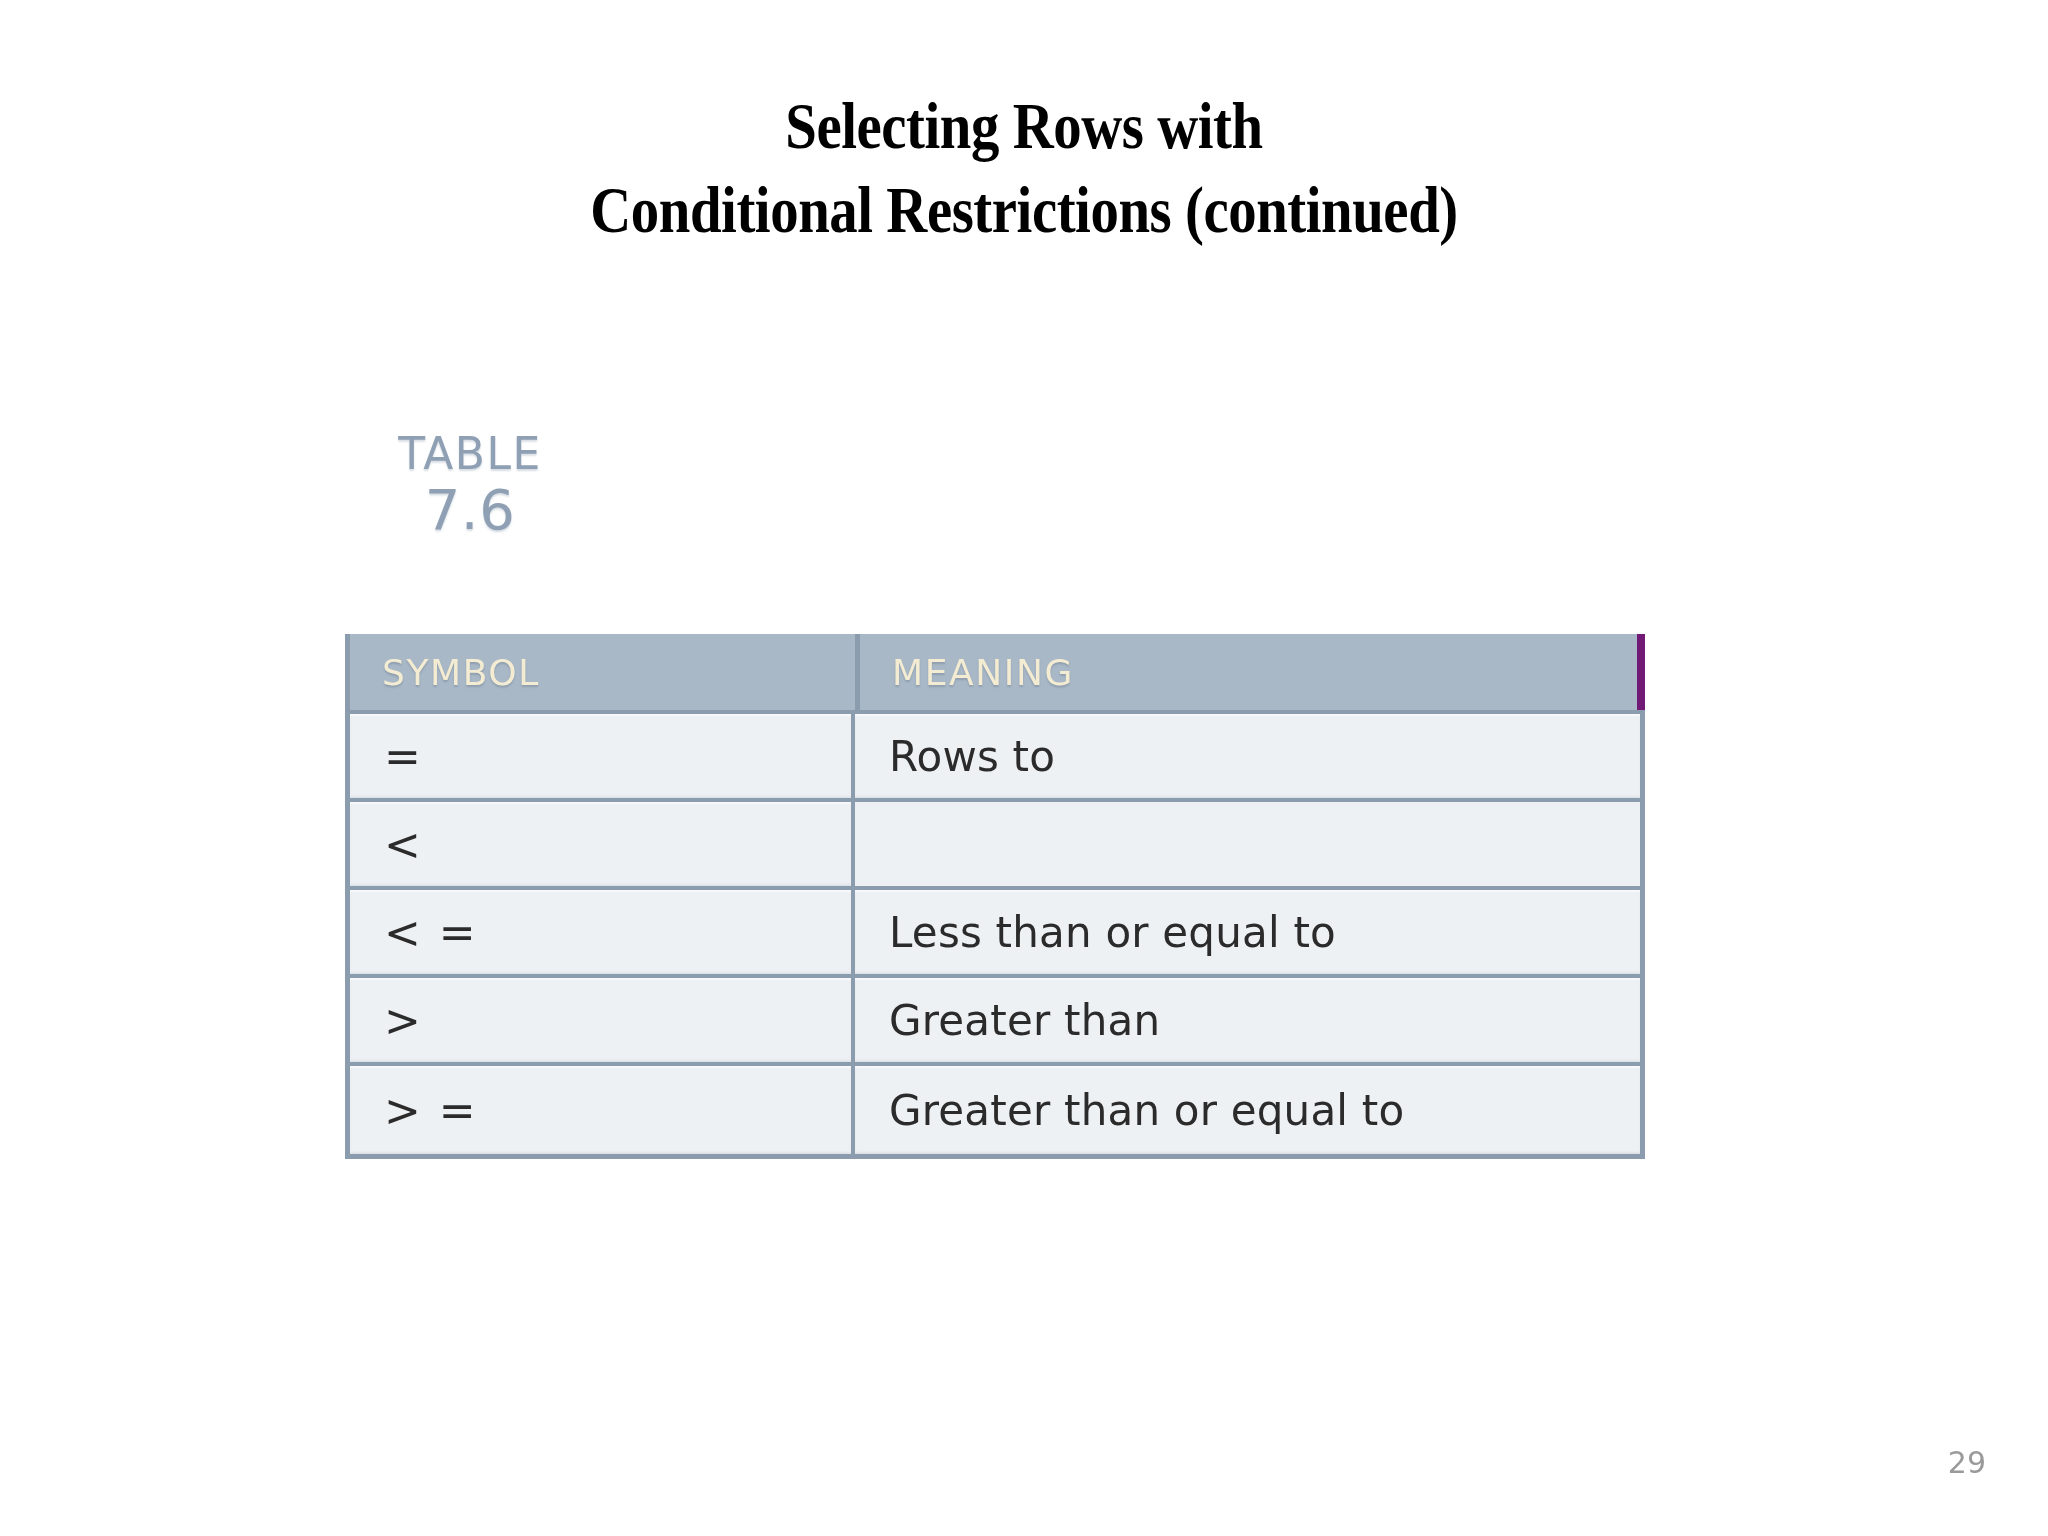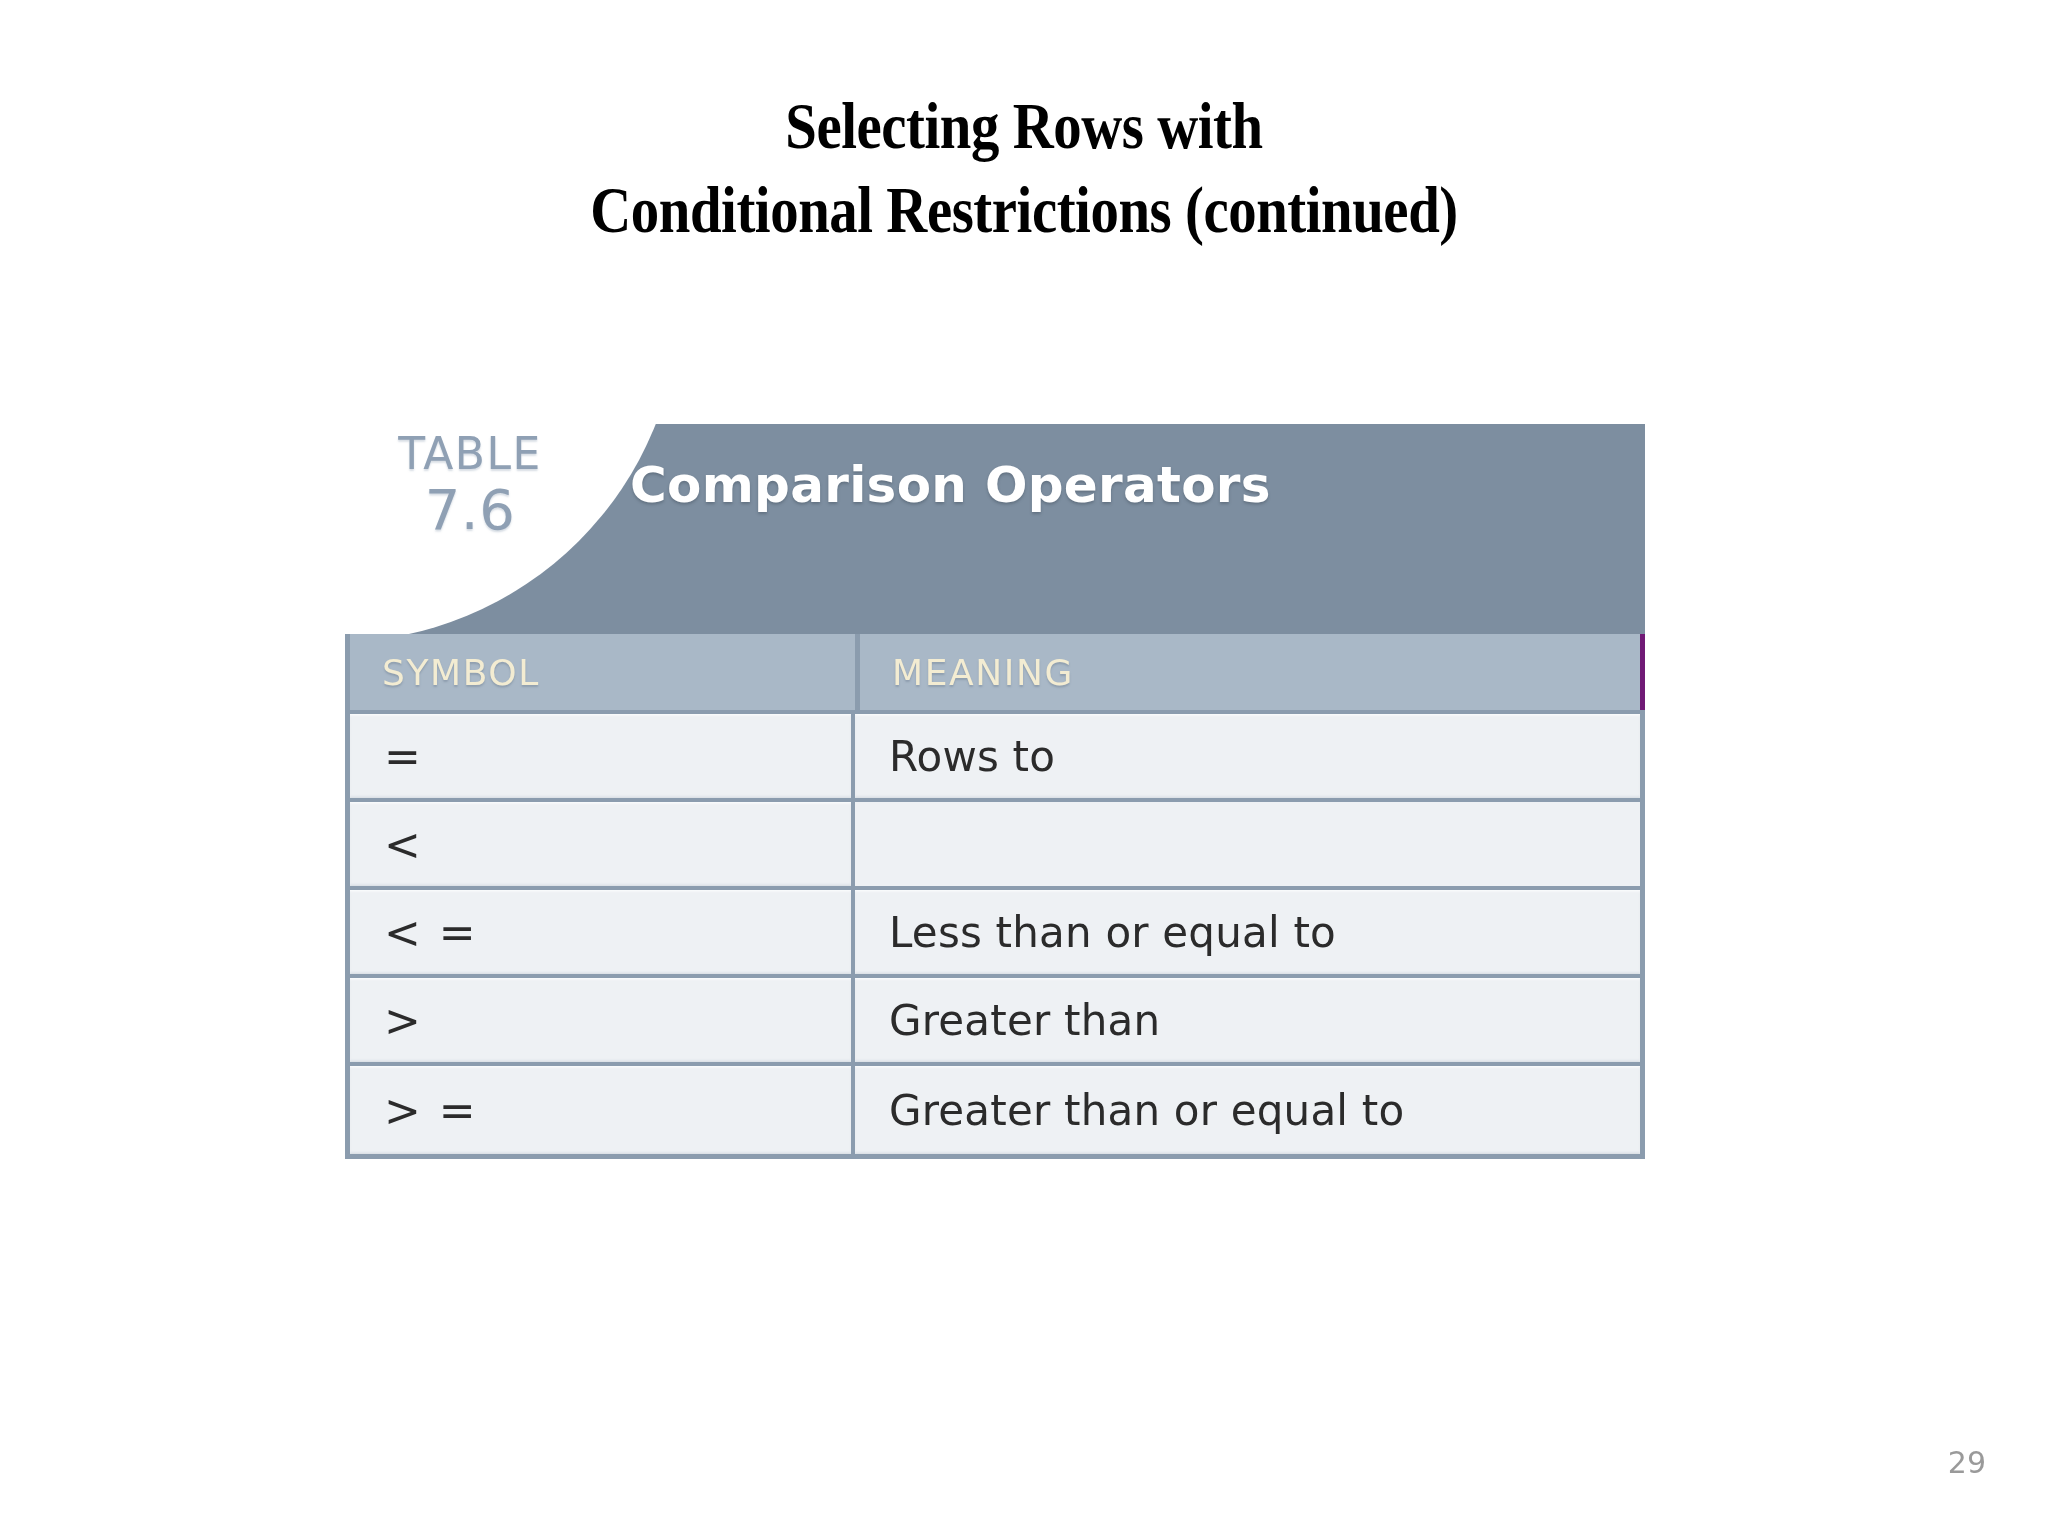--- a/index.html
+++ b/index.html
@@ -103,21 +103,21 @@
 
   
   .col-head {
     position: absolute;
     left: 0;
     top: 210px;
     width: 1300px;
     height: 76px;
     background: #a9b8c7;
     border-left: 5px solid #8b9cae;
-    border-right: 5px solid #701a75;
+    border-right: 8px solid #701a75;
     box-sizing: border-box;
     display: flex;
   }
   .col-head .ch-cell {
     display: flex;
     align-items: center;
     font-family: "DejaVu Sans", sans-serif;
     font-size: 36px;
     letter-spacing: 1.6px;
     color: #f3ecd2;
@@ -181,24 +181,20 @@
 </head>
 <body>
 
 <div id="slide-title">
   <span class="tline">Selecting Rows with</span>
   <span class="tline">Conditional Restrictions (continued)</span>
 </div>
 
 <div id="table-figure">
 
-  <div class="fig-header">
-    <div class="arc"></div>
-    <div class="fig-header-title">Comparison Operators</div>
-  </div>
 
   <div class="fig-caption">
     <span class="cap-word">TABLE</span>
     <span class="cap-num">7.6</span>
   </div>
 
   <div class="col-head">
     <div class="ch-cell ch-symbol">SYMBOL</div>
     <div class="ch-cell ch-meaning">MEANING</div>
   </div>

